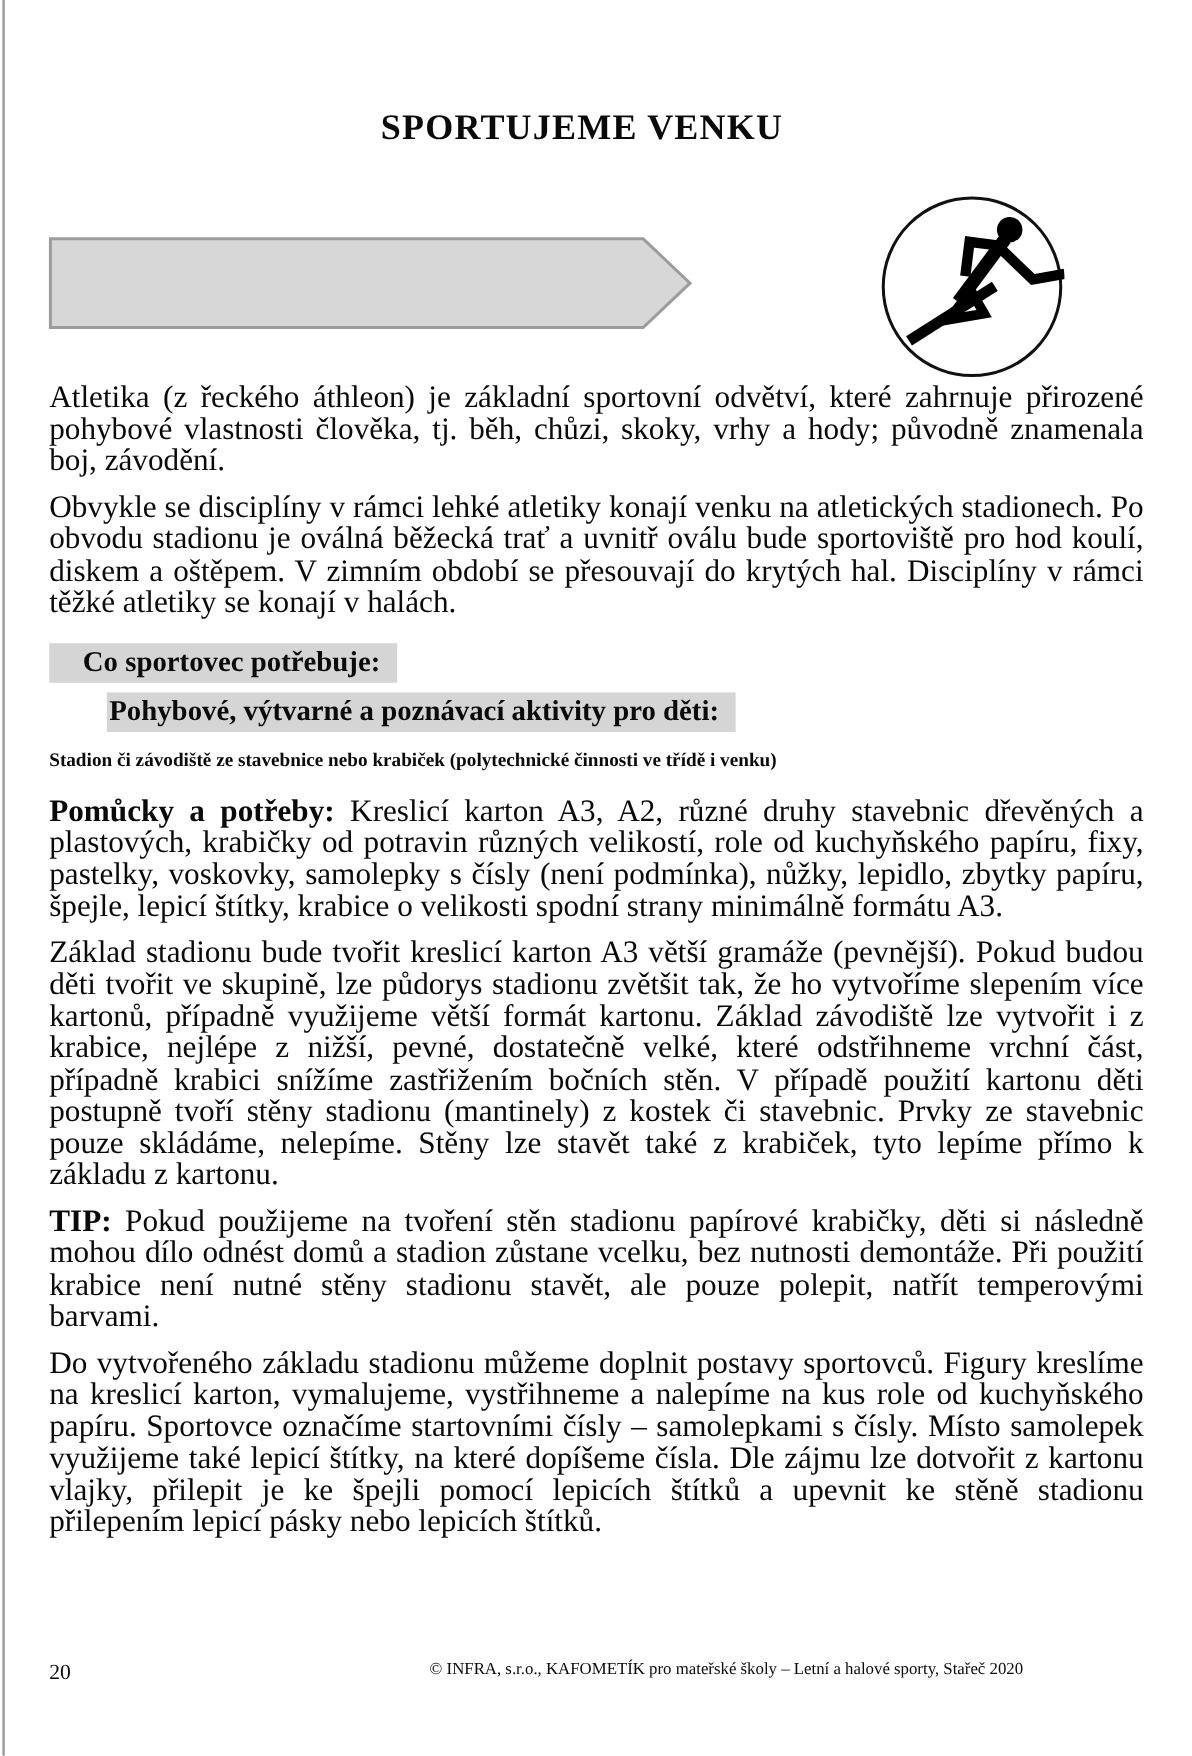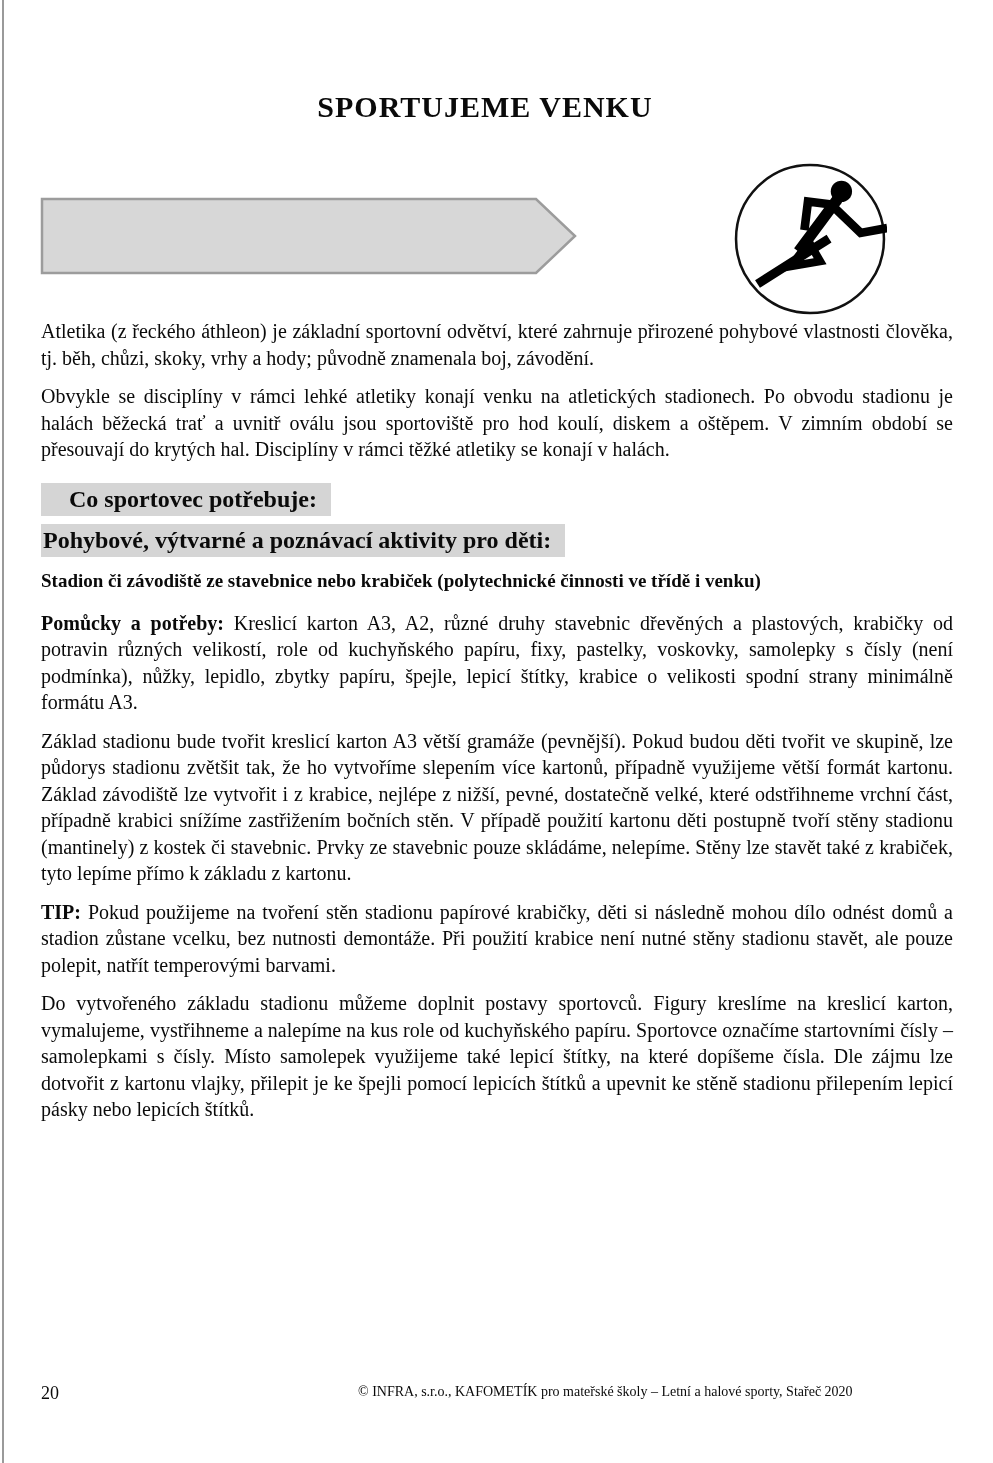--- a/index.html
+++ b/index.html
@@ -34,26 +34,26 @@
   }
   .sec-heading {
     font-size: 24px; font-weight: bold; line-height: 30px;
     margin: 0 0 10px 0;
   }
   .hl {
     display: inline-block;
     padding: 1px 14px 2px 2px;
   }
   .body-text {
-    font-size: 20px; line-height: 26.5px;
+    font-size: 26px; line-height: 26.5px;
     text-align: justify;
     margin: 0 0 12px 0;
   }
   .sub-heading {
-    font-size: 19px; font-weight: bold; line-height: 27px;
+    font-size: 16px; font-weight: bold; line-height: 27px;
     text-align: justify;
     margin: 0 0 16px 0;
   }
   .mb20 { margin-bottom: 20px; }
   .mb8  { margin-bottom: 8px; }
   .inline-label { font-weight: bold; }
   .footer-pagenum {
     position: absolute; left: 41px; top: 1383px;
     font-size: 18px;
   }
@@ -94,26 +94,26 @@
 
         <circle cx="107" cy="29" r="10.5" fill="#000000" stroke="none"></circle>
       </g>
     </svg>
   </div>
 
   <div class="content">
 
 
     <p class="body-text">Atletika (z řeckého áthleon) je základní sportovní odvětví, které zahrnuje přirozené pohybové vlastnosti člověka, tj. běh, chůzi, skoky, vrhy a hody; původně znamenala boj, závodění.</p>
-    <p class="body-text mb20">Obvykle se disciplíny v rámci lehké atletiky konají venku na atletických stadionech. Po obvodu stadionu je halách běžecká trať a uvnitř oválu jsou sportoviště pro hod koulí, diskem a oštěpem. V zimním období se přesouvají do krytých hal. Disciplíny v rámci těžké atletiky se konají v halách.</p>
+    <p class="body-text mb20">Obvykle se disciplíny v rámci lehké atletiky konají venku na atletických stadionech. Po obvodu stadionu je oválná běžecká trať a uvnitř oválu bude sportoviště pro hod koulí, diskem a oštěpem. V zimním období se přesouvají do krytých hal. Disciplíny v rámci těžké atletiky se konají v halách.</p>
 
     <h2 class="sec-heading mb8"><span class="hl" style="background-color: rgb(213, 213, 213); padding-left: 28px;">Co sportovec potřebuje:</span></h2>
 
 
-    <h2 class="sec-heading"><span class="hl" style="background-color: rgb(213, 213, 213);">Pohybové, výtvarné a poznávací aktivity pro děti:</span></h2>
+    <h2 class="sec-heading"><span class="hl" style="background-color: rgb(213, 213, 213); margin-left: 48px;">Pohybové, výtvarné a poznávací aktivity pro děti:</span></h2>
 
     <p class="sub-heading">Stadion či závodiště ze stavebnice nebo krabiček (polytechnické činnosti ve třídě i venku)</p>
 
     <p class="body-text"><strong class="inline-label">Pomůcky a potřeby:</strong> <span>Kreslicí karton A3, A2, různé druhy stavebnic dřevěných a plastových, krabičky od potravin různých velikostí, role od kuchyňského papíru, fixy, pastelky, voskovky, samolepky s čísly (není podmínka), nůžky, lepidlo, zbytky papíru, špejle, lepicí štítky, krabice o velikosti spodní strany minimálně formátu A3.</span></p>
 
     <p class="body-text">Základ stadionu bude tvořit kreslicí karton A3 větší gramáže (pevnější). Pokud budou děti tvořit ve skupině, lze půdorys stadionu zvětšit tak, že ho vytvoříme slepením více kartonů, případně využijeme větší formát kartonu. Základ závodiště lze vytvořit i z krabice, nejlépe z nižší, pevné, dostatečně velké, které odstřihneme vrchní část, případně krabici snížíme zastřižením bočních stěn. V případě použití kartonu děti postupně tvoří stěny stadionu (mantinely) z kostek či stavebnic. Prvky ze stavebnic pouze skládáme, nelepíme. Stěny lze stavět také z krabiček, tyto lepíme přímo k základu z kartonu.</p>
 
     <p class="body-text"><strong class="inline-label">TIP:</strong> <span>Pokud použijeme na tvoření stěn stadionu papírové krabičky, děti si následně mohou dílo odnést domů a stadion zůstane vcelku, bez nutnosti demontáže. Při použití krabice není nutné stěny stadionu stavět, ale pouze polepit, natřít temperovými barvami.</span></p>
 
     <p class="body-text">Do vytvořeného základu stadionu můžeme doplnit postavy sportovců. Figury kreslíme na kreslicí karton, vymalujeme, vystřihneme a nalepíme na kus role od kuchyňského papíru. Sportovce označíme startovními čísly – samolepkami s čísly. Místo samolepek využijeme také lepicí štítky, na které dopíšeme čísla. Dle zájmu lze dotvořit z kartonu vlajky, přilepit je ke špejli pomocí lepicích štítků a upevnit ke stěně stadionu přilepením lepicí pásky nebo lepicích štítků.</p>

